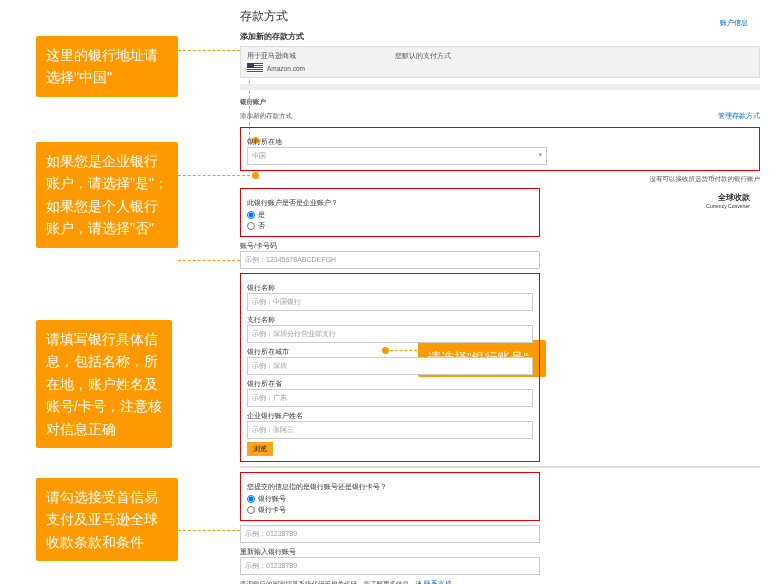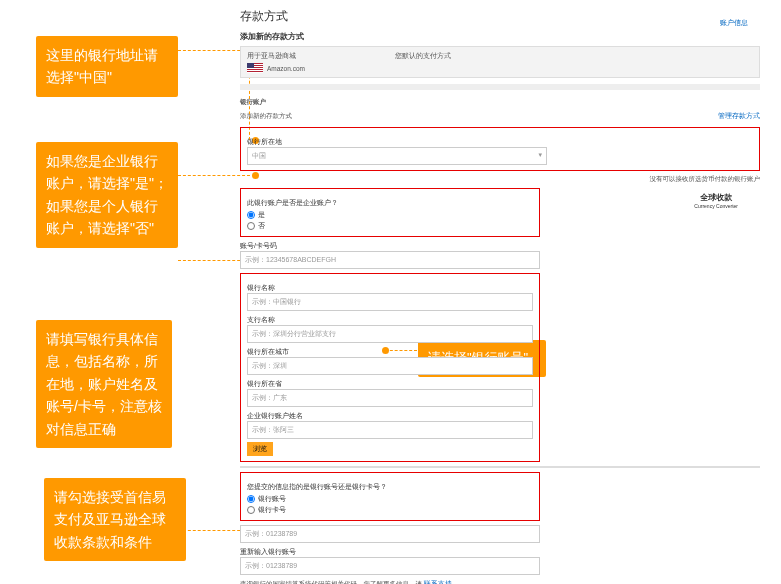--- a/index.html
+++ b/index.html
@@ -1,21 +1,21 @@
 <!DOCTYPE html>
 <html><head>
 <meta charset="utf-8">
 <style>
   * { box-sizing: border-box; margin: 0; padding: 0; font-family: "Microsoft YaHei", Arial, sans-serif; }
   body { background: #fff; width: 781px; height: 584px; position: relative; font-size: 7px; color: #333; }
   .callout { position: absolute; background: #ff9900; color: #fff; padding: 8px 10px; font-size: 14px; line-height: 1.6; border-radius: 2px; }
   .callout.c1 { left: 36px; top: 36px; width: 142px; }
   .callout.c2 { left: 36px; top: 142px; width: 142px; }
   .callout.c3 { left: 36px; top: 320px; width: 136px; }
-  .callout.c4 { left: 44px; top: 478px; width: 142px; }
+  .callout.c4 { left: 36px; top: 478px; width: 142px; }
   .callout.c5 { left: 418px; top: 340px; width: 128px; font-size: 13px; }
   .arrow { position: absolute; border-top: 1px dashed #ff9900; }
   .arrow.a1 { left:178px; top:50px; width:72px; }
   .arrow.a1b { position:absolute; left:249px; top:50px; width:0; height:90px; border-left:1px dashed #ff9900;}
   .arrow.a2 { left:178px; top:175px; width:72px; }
   .arrow.a3 { left:178px; top:260px; width:72px; }
   .arrow.a4 { left:178px; top:530px; width:72px; }
   .arrow.a5 { left:385px; top:350px; width:32px; }
   .dot { position:absolute; width:7px; height:7px; background:#ff9900; border-radius:50%; }
   .form-area { position:absolute; left:240px; top:8px; width:520px; }
@@ -31,21 +31,21 @@
   .mini-text { font-size:6.5px; color:#555; }
   .divider { height:6px; background:#eee; margin:6px 0;}
   .section-hdr { display:flex; justify-content:space-between; align-items:center; padding:2px 0;}
   .link-blue { color:#0066c0; font-size:7px; }
   .red-box { border:1.5px solid #e60000; padding:5px 6px; margin:4px 0; }
   .input-like { border:1px solid #ccc; padding:3px 4px; font-size:7px; color:#999; background:#fff; }
   .field-lbl { font-size:7px; color:#333; margin-top:4px; }
   .radios { display:flex; flex-direction:column; gap:1px; margin-top:2px;}
   .radio-item { display:flex; align-items:center; gap:3px; font-size:7px;}
   .radio-item input { width:8px; height:8px;}
-  .ccc-img { position:absolute; right:22px; font-size:7px; text-align:center; color:#333; }
+  .ccc-img { position:absolute; right:10px; font-size:7px; text-align:right; color:#333; }
   .ccc-img .t1 { font-weight:bold; font-size:8px;}
   .sep-gray { height:2px; background:#ddd; margin:3px 0;}
   .btn-yellow { background:#ffa41c; color:#111; font-size:7px; padding:2px 6px; border:none; display:inline-block;}
 </style>
 </head>
 <body>
 
 <div class="callout c1"><span>这里的银行地址请选择"中国"</span></div>
 <div class="callout c2"><span>如果您是企业银行账户，请选择"是"；如果您是个人银行账户，请选择"否"</span></div>
 <div class="callout c3"><span>请填写银行具体信息，包括名称，所在地，账户姓名及账号/卡号，注意核对信息正确</span></div>

